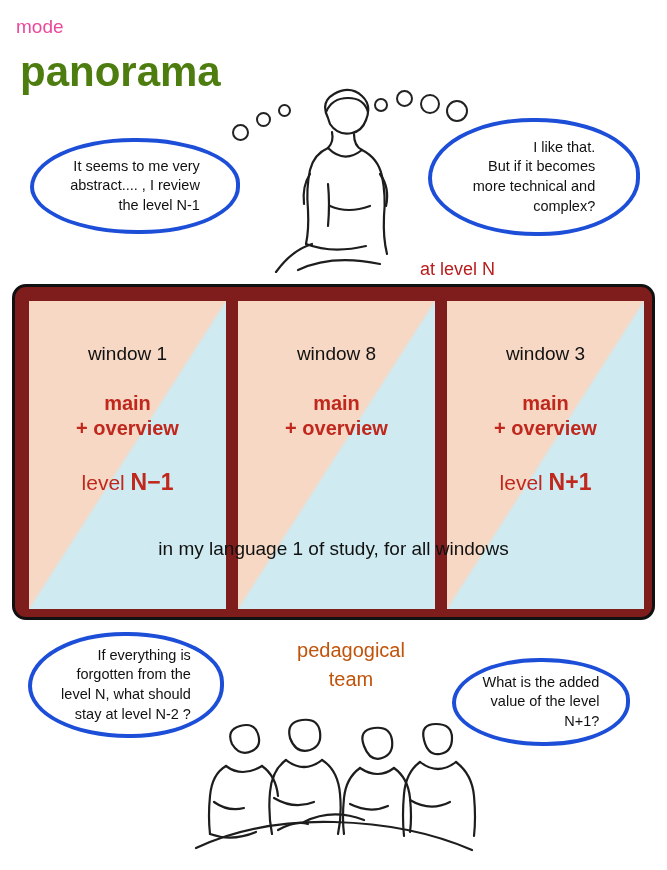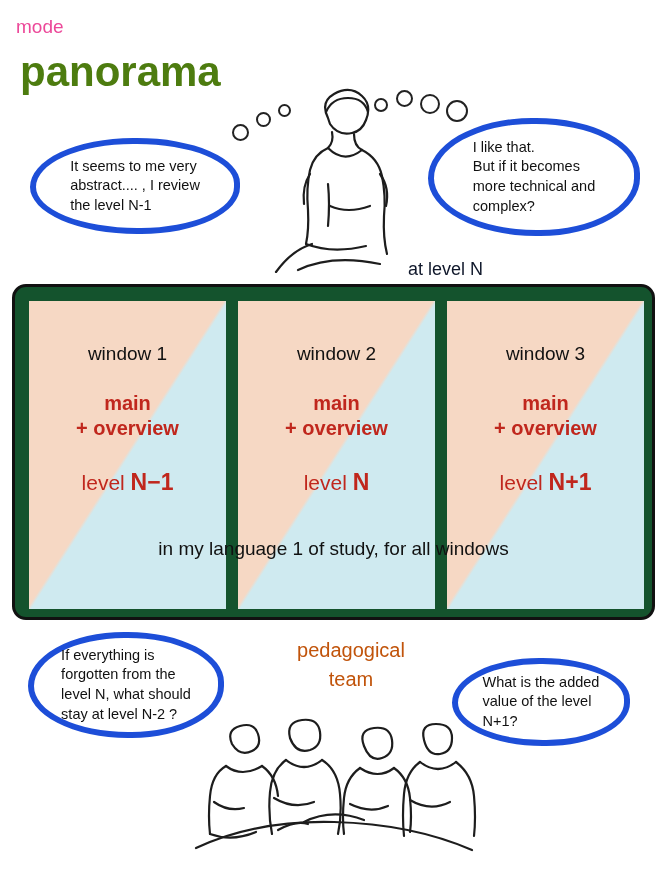--- a/index.html
+++ b/index.html
@@ -31,22 +31,22 @@
     font-size: 42px;
     font-weight: bold;
     color: #4d7c0f;
     letter-spacing: 0px;
   }
 
   
   .bubble {
     position: absolute;
     background: #fff;
-    border: 6px solid #1d4ed8;
-    text-align: left;
+    border: 4px solid #1d4ed8;
+    text-align: right;
     font-size: 14.5px;
     line-height: 1.35;
     color: #111;
     display: flex;
     align-items: center;
     justify-content: center;
     padding: 6px 10px;
     box-sizing: border-box;
   }
   .bubble.cloud {
@@ -72,37 +72,37 @@
     position: absolute;
     left: 186px;
     top: 258px;
     font-size: 20px;
     font-weight: bold;
     color: #c1540b;
     margin-top: 24px;
   }
   .student-level {
     position: absolute;
-    left: 408px;
+    left: 420px;
     top: 259px;
     font-size: 18px;
-    color: #0f172a;
+    color: #b91c1c;
     text-align: center;
   }
 
   
   .frame {
     position: absolute;
     left: 12px;
     top: 284px;
     width: 643px;
     height: 336px;
     border: 3px solid #111;
     border-radius: 14px;
-    background: #14532d;
+    background: #7f1d1d;
     box-sizing: border-box;
   }
   .windows {
     position: absolute;
     left: 14px;
     top: 14px;
     width: 615px;
     height: 308px;
     display: flex;
     gap: 12px;
@@ -242,26 +242,23 @@
     <div class="window">
       <div class="win-title">window 1</div>
       <div class="win-main">main
 + overview</div>
       <div class="win-level">
         <span>level </span><b>N−1</b>
       </div>
     </div>
 
     <div class="window">
-      <div class="win-title">window 2</div>
+      <div class="win-title">window 8</div>
       <div class="win-main">main
 + overview</div>
-      <div class="win-level">
-        <span>level </span><b>N</b>
-      </div>
     </div>
 
     <div class="window">
       <div class="win-title">window 3</div>
       <div class="win-main">main
 + overview</div>
       <div class="win-level">
         <span>level </span><b>N+1</b>
       </div>
     </div>

